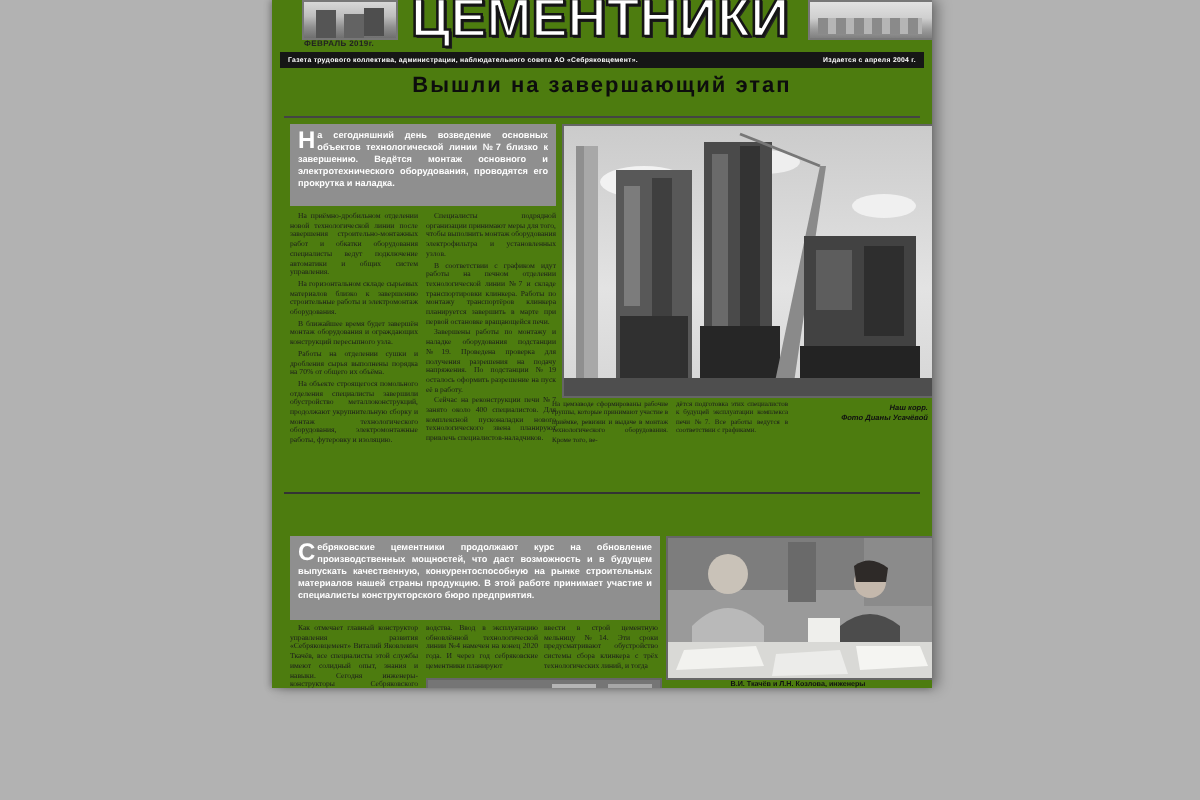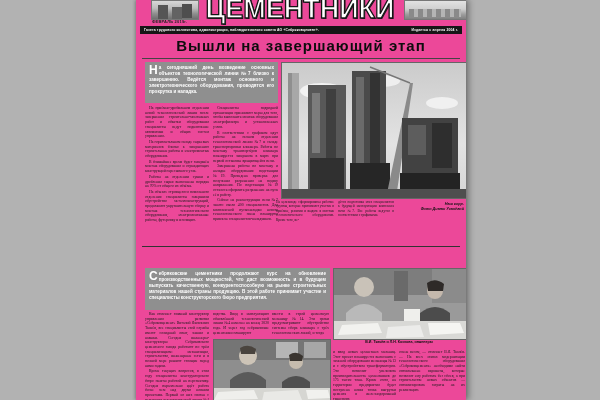--- a/index.html
+++ b/index.html
@@ -3,22 +3,22 @@
 <meta charset="utf-8">
 <style>
   html,body{margin:0;padding:0;}
   body{
     width:600px;height:400px;overflow:hidden;
     background:#b2b2b2;
     font-family:"Liberation Sans", sans-serif;
     position:relative;
   }
   .page{
-    position:absolute;left:136px;top:0;width:330px;height:400px;
-    background:#ec4899;
+    position:absolute;left:136px;top:0;width:330px;height:344px;
+    background:#4d7c0f;
     box-shadow:3px 0 6px rgba(0,0,0,.35), -1px 0 3px rgba(0,0,0,.25);
     overflow:hidden;
   }
   
   .m-photo{position:absolute;overflow:hidden;border:0.5px solid #777;}
   .m-photo-left{left:15px;top:0;width:46px;height:18px;
     background:linear-gradient(180deg,#d8d8d8 0%,#bdbdbd 40%,#8f8f8f 70%,#6f6f6f 100%);}
   .m-photo-left::after{content:"";position:absolute;left:6px;top:4px;width:10px;height:14px;background:#555;box-shadow:14px 2px 0 #636363, 24px -1px 0 #4e4e4e;}
   .m-photo-right{left:268px;top:0;width:61px;height:18px;
     background:linear-gradient(180deg,#e2e2e2 0%,#cfcfcf 45%,#9d9d9d 75%,#808080 100%);}
@@ -36,21 +36,21 @@
   .m-strip{
     position:absolute;left:4px;top:26px;right:4px;height:8px;
     background:#161616;color:#fff;
     display:flex;align-items:center;justify-content:space-between;
     padding:0 4px;box-sizing:border-box;
     font-size:3.4px;font-weight:bold;letter-spacing:.15px;
   }
   
   .headline{
     position:absolute;left:0;right:0;text-align:center;
-    font-weight:900;font-size:15px;letter-spacing:1px;color:#0d0d0d;
+    font-weight:900;font-size:11px;letter-spacing:1px;color:#0d0d0d;
     white-space:nowrap;
   }
   .rule{position:absolute;left:6px;right:6px;height:0;border-top:0.6px solid #444;}
   
   .lead{
     position:absolute;background:#8f8f8f;color:#fff;
     padding:3px 4px;box-sizing:border-box;
     font-size:4.6px;line-height:6px;font-weight:bold;text-align:justify;
   }
   .dropcap{float:left;font-size:12px;line-height:10px;font-weight:900;margin:0 1px 0 0;color:#fff;}

